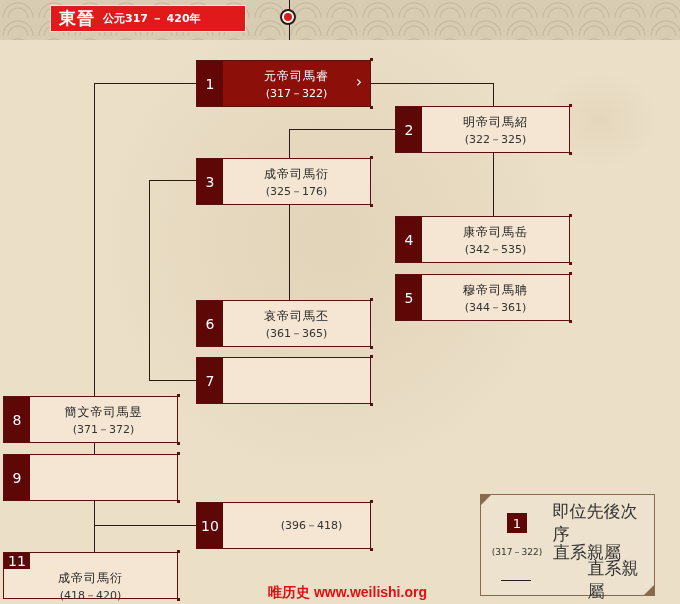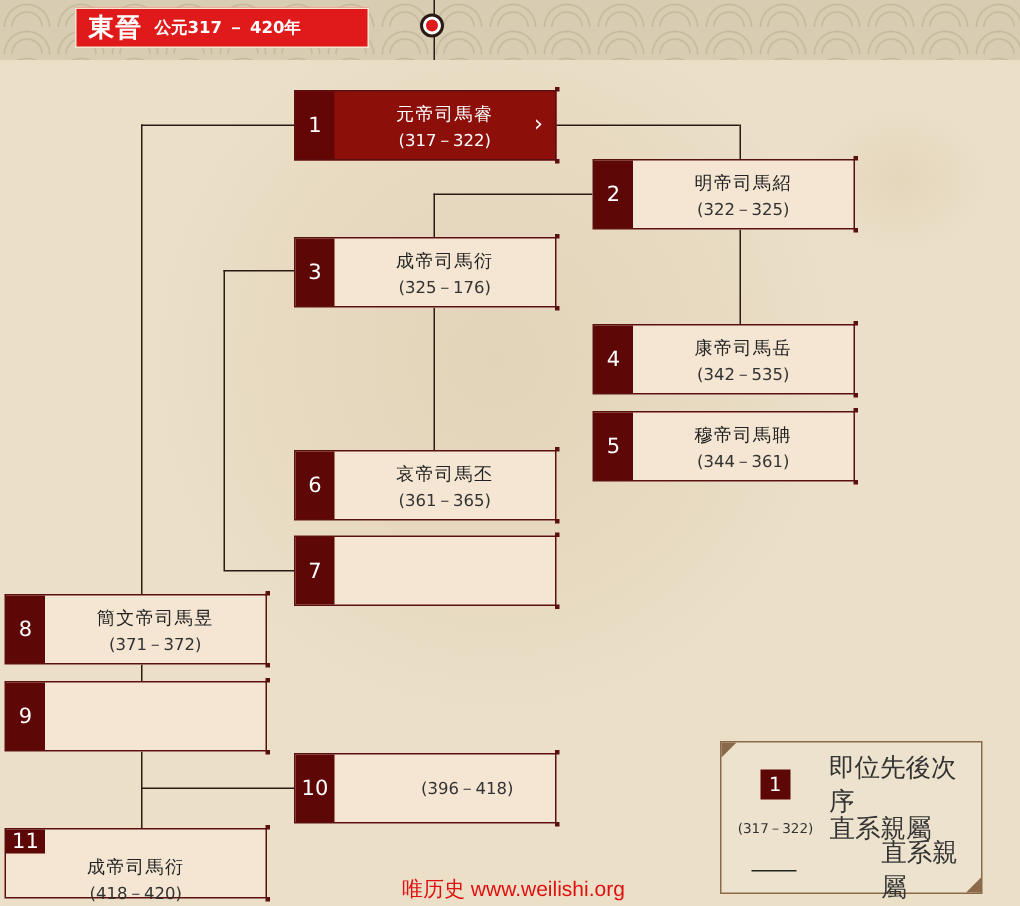--- a/index.html
+++ b/index.html
@@ -62,21 +62,21 @@
   }
   .legend .corner-tl { position:absolute; left:0; top:0; width:0; height:0; border-top:10px solid #8a6a4a; border-right:10px solid transparent; }
   .legend .corner-br { position:absolute; right:0; bottom:0; width:0; height:0; border-bottom:10px solid #8a6a4a; border-left:10px solid transparent; }
   .legend-row { position:absolute; left:0; width:100%; height:22px; display:flex; align-items:center; }
   .legend-key { width:72px; display:flex; justify-content:center; align-items:center; }
   .legend-num { width:20px; height:20px; background:#5e0707; color:#fff; font-size:13px; display:flex; align-items:center; justify-content:center; }
   .legend-years { font-size:9px; color:#333; }
   .legend-line { width:30px; height:1px; background:#222; }
   .legend-label { font-size:17px; color:#333; }
   .watermark {
-    position:absolute; left:220px; top:584px; font-size:14px; font-weight:normal;
+    position:absolute; left:220px; top:584px; font-size:14px; font-weight:bold;
     color:#e01010; font-family:"Liberation Sans", sans-serif;padding-left:48px;
   }
 </style>
 </head>
 <body>
 
 <div class="top-band"></div>
 <div class="paper"></div>
 
 <div class="line" style="left:289px;top:0;width:1px;height:40px;"></div>

